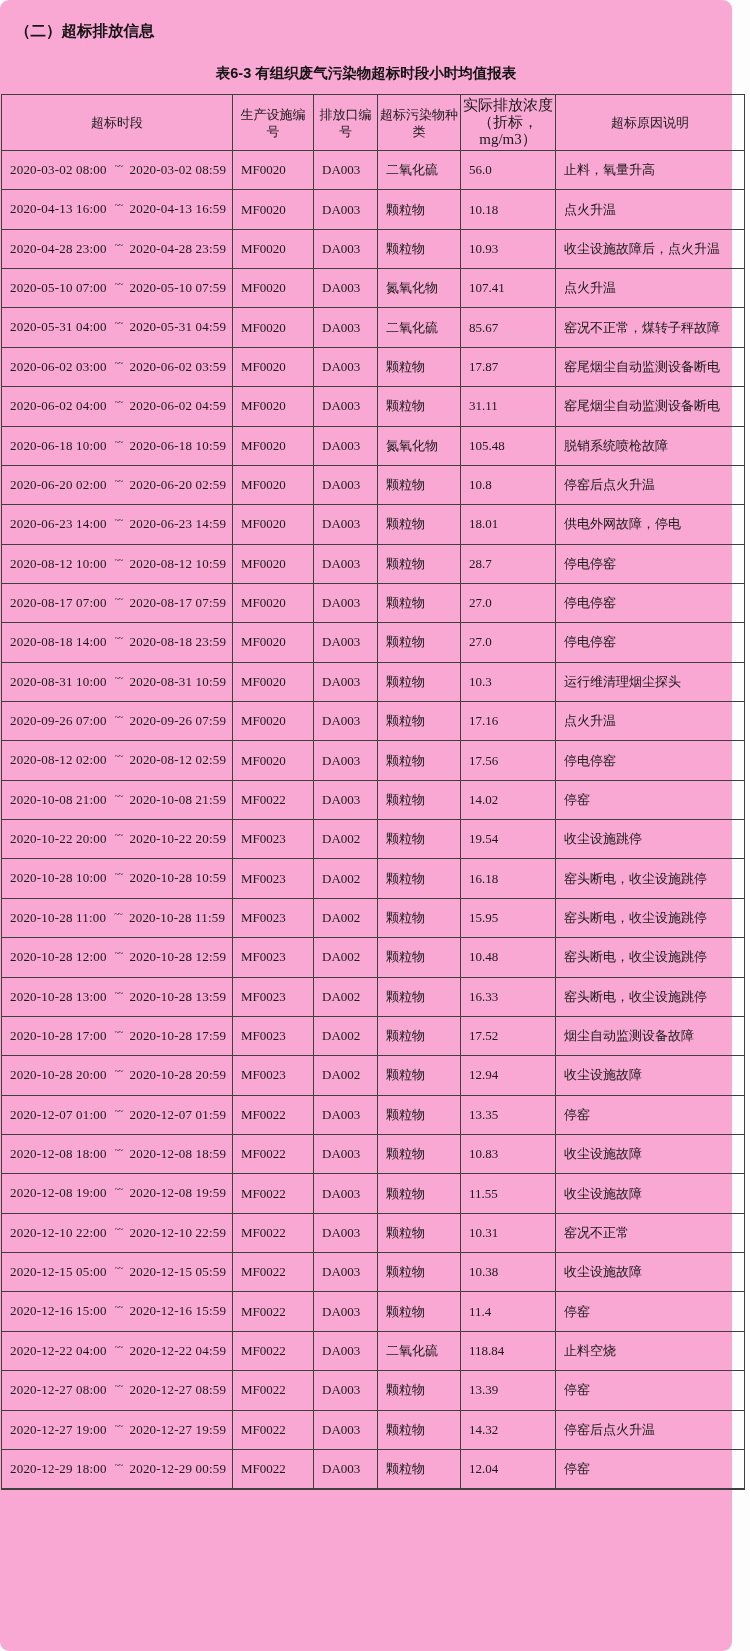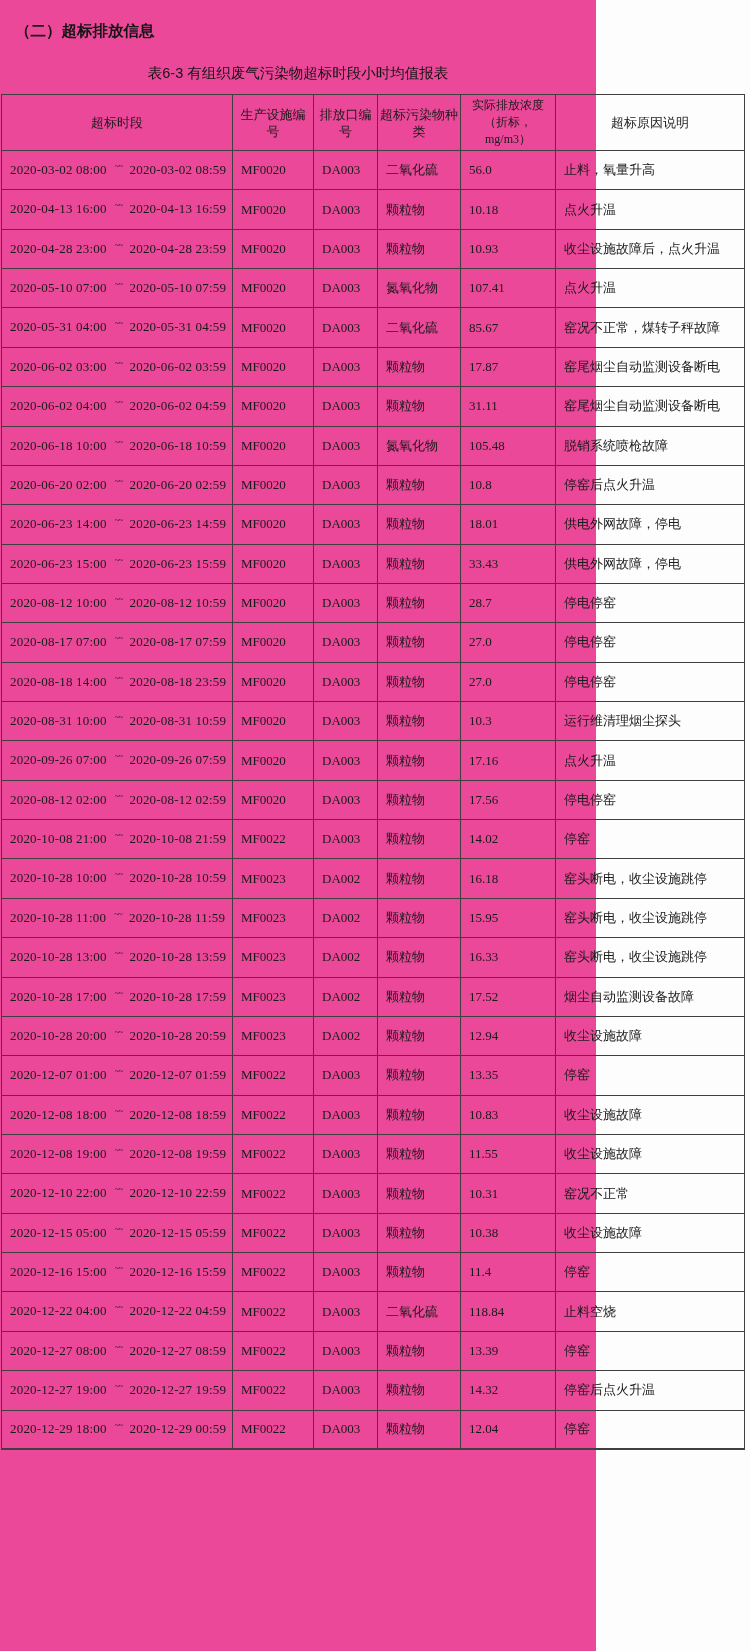--- a/index.html
+++ b/index.html
@@ -3,41 +3,42 @@
 <meta charset="utf-8">
 <style>
   html, body {
     margin: 0;
     padding: 0;
     background: #fdfdfd;
     width: 750px;
   }
   .page {
     position: relative;
-    width: 596px;
+    width: 732px;
     min-height: 1651px;
-    background: #ec4899;
+    background: #f9a8d4;
     color: #1a1a1a;
     font-family: "Liberation Serif", "DejaVu Serif", serif;
+    border-radius: 9px;
   }
   .section-heading {
     margin: 0;
     padding: 21px 0 0 15px;
     font-family: "Liberation Sans", "DejaVu Sans", sans-serif;
     font-size: 15.5px;
     font-weight: bold;
     color: #141414;
     line-height: 20px;
   }
   .table-caption {
     margin: 23px 0 12px 0;
     text-align: center;
     font-family: "Liberation Sans", "DejaVu Sans", sans-serif;
     font-size: 14.5px;
-    font-weight: normal;
+    font-weight: bold;
     color: #141414;
     line-height: 18px;
   }
   table.report {
     border-collapse: collapse;
     table-layout: fixed;
     width: 743px;
     margin-left: 1px;
     border: 1px solid #3f3f3f;
     border-bottom-width: 2px;
@@ -52,21 +53,21 @@
   table.report tbody tr { height: 39.37px; }
   table.report th {
     font-family: "Liberation Serif", "DejaVu Serif", serif;
     font-size: 13px;
     text-align: center;
     vertical-align: middle;
     white-space: pre-line;
     line-height: 17px;
     padding: 2px 1px;
   }
-  table.report th.th-small { font-size: 12px; }
+  table.report th.th-small { font-size: 15px; }
   table.report td {
     font-family: "Liberation Serif", "DejaVu Serif", serif;
     font-size: 13px;
     text-align: left;
     vertical-align: middle;
     padding: 2px 4px 2px 8px;
     white-space: nowrap;
   }
   td.period-cell { letter-spacing: 0.2px; }
   .tilde {
@@ -185,28 +186,20 @@
   </tr>
         <tr>
     <td class="period-cell"><span>2020-06-23 14:00</span><span class="tilde">~~</span><span>2020-06-23 14:59</span></td>
     <td>MF0020</td>
     <td>DA003</td>
     <td>颗粒物</td>
     <td>18.01</td>
     <td>供电外网故障，停电</td>
   </tr>
         <tr>
-    <td class="period-cell"><span>2020-06-23 15:00</span><span class="tilde">~~</span><span>2020-06-23 15:59</span></td>
-    <td>MF0020</td>
-    <td>DA003</td>
-    <td>颗粒物</td>
-    <td>33.43</td>
-    <td>供电外网故障，停电</td>
-  </tr>
-        <tr>
     <td class="period-cell"><span>2020-08-12 10:00</span><span class="tilde">~~</span><span>2020-08-12 10:59</span></td>
     <td>MF0020</td>
     <td>DA003</td>
     <td>颗粒物</td>
     <td>28.7</td>
     <td>停电停窑</td>
   </tr>
         <tr>
     <td class="period-cell"><span>2020-08-17 07:00</span><span class="tilde">~~</span><span>2020-08-17 07:59</span></td>
     <td>MF0020</td>
@@ -249,33 +242,49 @@
   </tr>
         <tr>
     <td class="period-cell"><span>2020-10-08 21:00</span><span class="tilde">~~</span><span>2020-10-08 21:59</span></td>
     <td>MF0022</td>
     <td>DA003</td>
     <td>颗粒物</td>
     <td>14.02</td>
     <td>停窑</td>
   </tr>
         <tr>
+    <td class="period-cell"><span>2020-10-22 20:00</span><span class="tilde">~~</span><span>2020-10-22 20:59</span></td>
+    <td>MF0023</td>
+    <td>DA002</td>
+    <td>颗粒物</td>
+    <td>19.54</td>
+    <td>收尘设施跳停</td>
+  </tr>
+        <tr>
     <td class="period-cell"><span>2020-10-28 10:00</span><span class="tilde">~~</span><span>2020-10-28 10:59</span></td>
     <td>MF0023</td>
     <td>DA002</td>
     <td>颗粒物</td>
     <td>16.18</td>
     <td>窑头断电，收尘设施跳停</td>
   </tr>
         <tr>
     <td class="period-cell"><span>2020-10-28 11:00</span><span class="tilde">~~</span><span>2020-10-28 11:59</span></td>
     <td>MF0023</td>
     <td>DA002</td>
     <td>颗粒物</td>
     <td>15.95</td>
+    <td>窑头断电，收尘设施跳停</td>
+  </tr>
+        <tr>
+    <td class="period-cell"><span>2020-10-28 12:00</span><span class="tilde">~~</span><span>2020-10-28 12:59</span></td>
+    <td>MF0023</td>
+    <td>DA002</td>
+    <td>颗粒物</td>
+    <td>10.48</td>
     <td>窑头断电，收尘设施跳停</td>
   </tr>
         <tr>
     <td class="period-cell"><span>2020-10-28 13:00</span><span class="tilde">~~</span><span>2020-10-28 13:59</span></td>
     <td>MF0023</td>
     <td>DA002</td>
     <td>颗粒物</td>
     <td>16.33</td>
     <td>窑头断电，收尘设施跳停</td>
   </tr>

